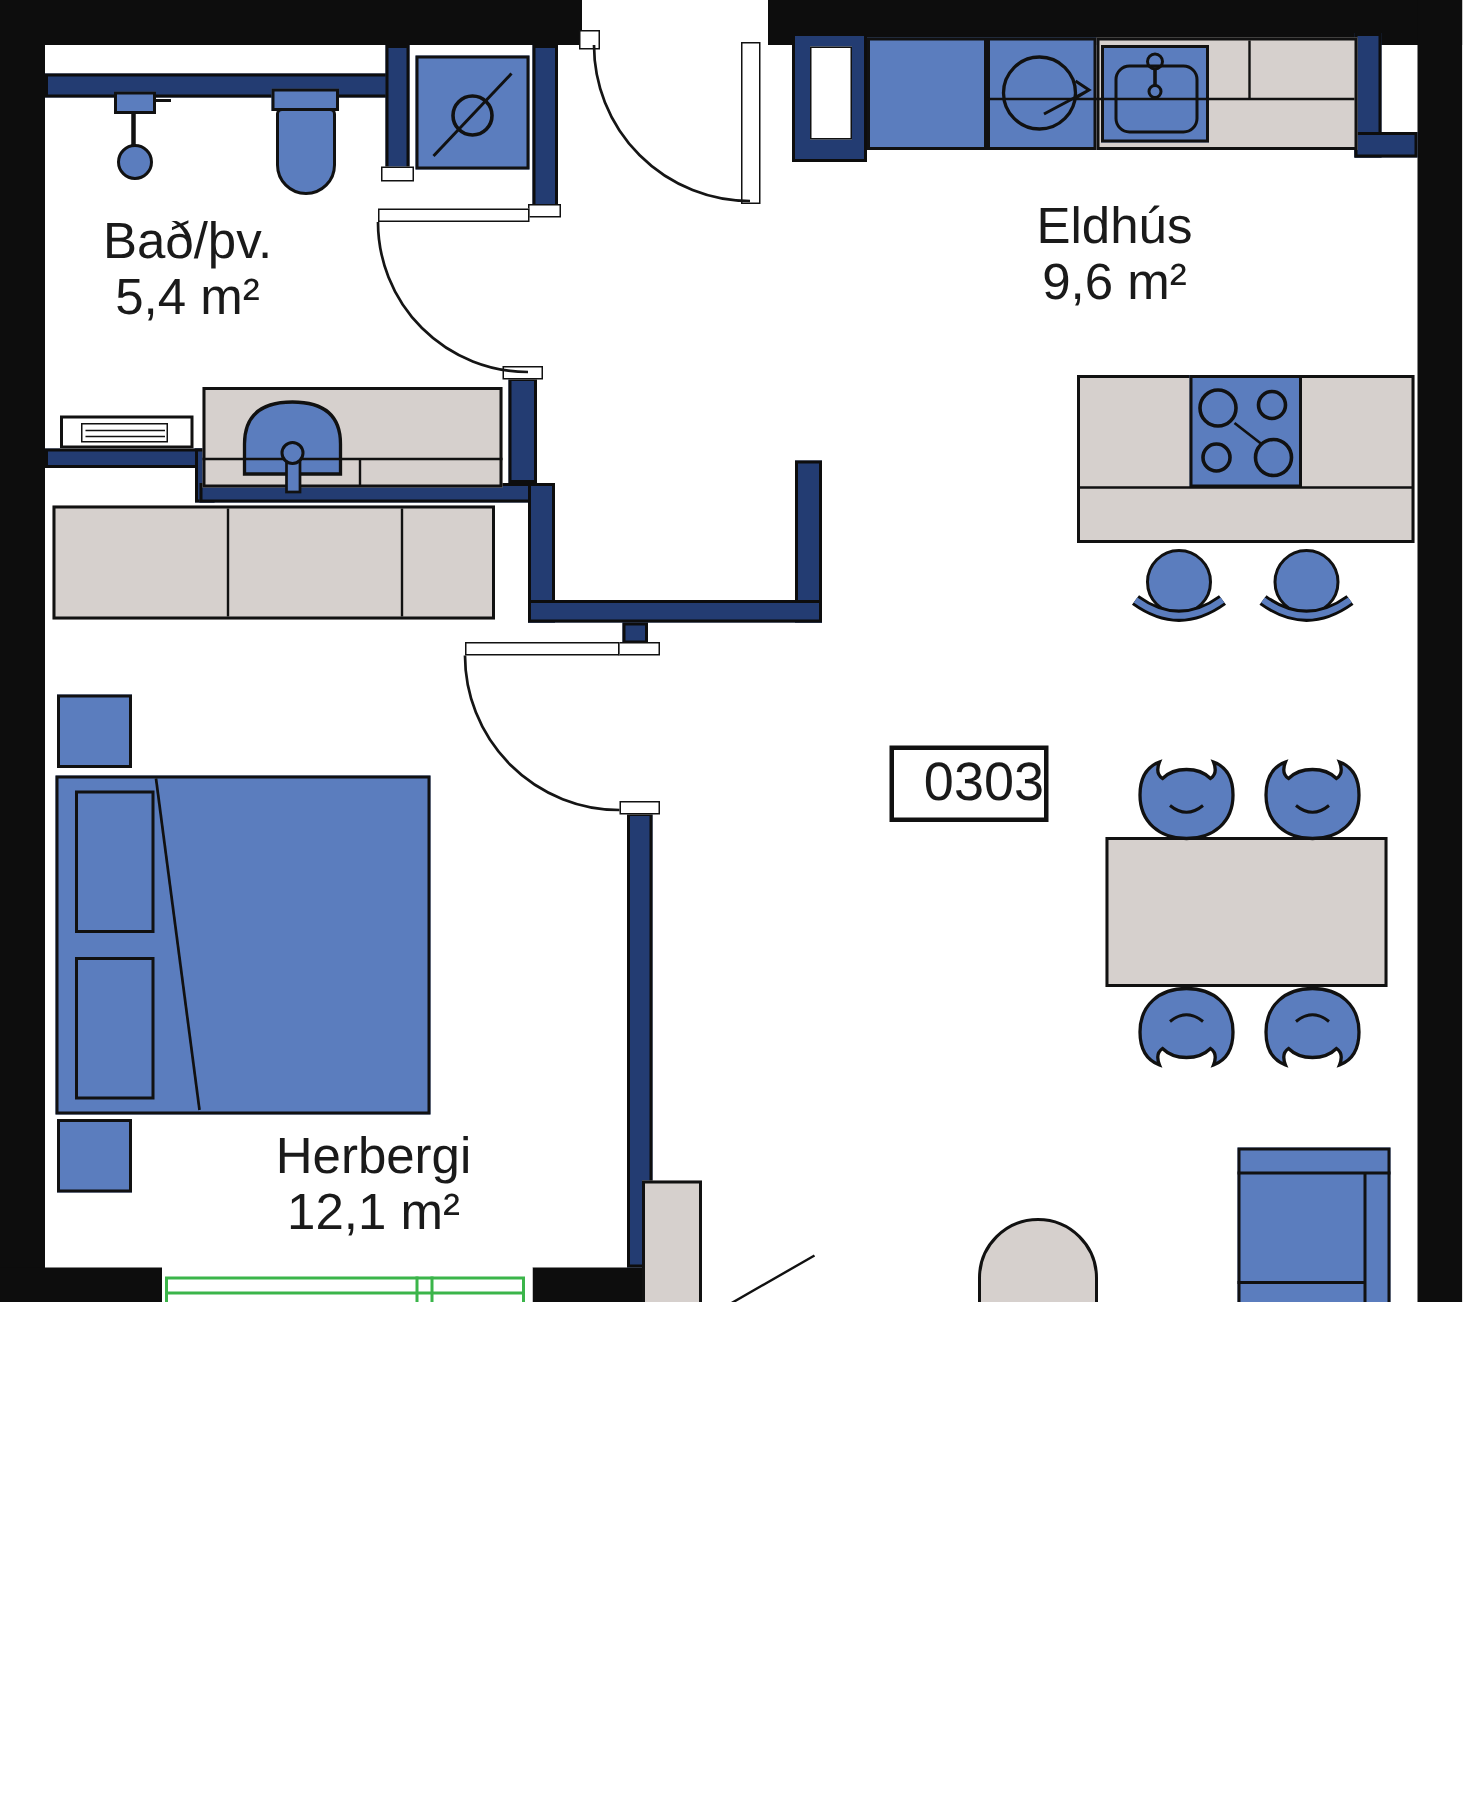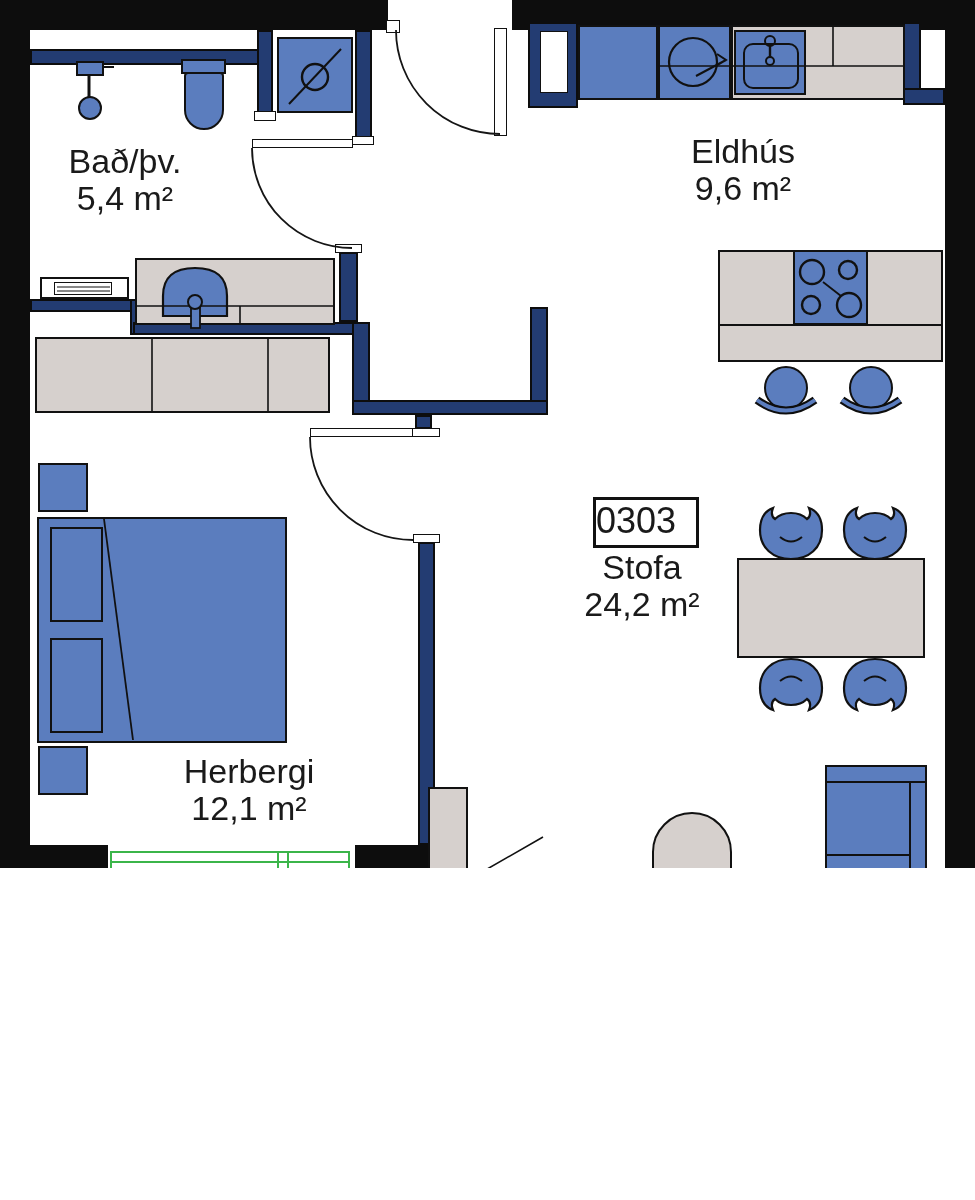--- a/index.html
+++ b/index.html
@@ -12,21 +12,21 @@
   .leaf{position:absolute;box-sizing:border-box;background:#ffffff;border:1.8px solid #111;}
   .fblue{position:absolute;box-sizing:border-box;background:#5b7dbe;border:2px solid #111;}
   .fgray{position:absolute;box-sizing:border-box;background:#d6d0cd;border:2px solid #111;}
   .wband{position:absolute;box-sizing:border-box;background:#ffffff;}
   .grn{position:absolute;box-sizing:border-box;background:#ffffff;border:2.5px solid #3bb54a;}
   .grnline{position:absolute;box-sizing:border-box;background:#3bb54a;}
   .rail{position:absolute;box-sizing:border-box;background:#1a1a1a;height:2px;}
   .rlabel{position:absolute;transform:translateX(-50%);text-align:center;color:#1a1a1a;
           font-size:34px;line-height:37px;white-space:nowrap;}
   .unitbox{position:absolute;background:#fff;border:3px solid #111;color:#1a1a1a;
-           font-size:36px;text-align:left;line-height:42px;}
+           font-size:36px;text-align:right;line-height:42px;}
   #svgo{position:absolute;left:0;top:0;pointer-events:none;}
   .logo-top{position:absolute;color:#8d9093;font-size:18px;font-weight:700;letter-spacing:5.5px;}
   .logo-brand{position:absolute;color:#c0293a;font-size:52px;font-weight:800;letter-spacing:5px;line-height:1;}
 </style>
 </head>
 <body>
 
 <div id="plan">
 
   <div class="wallb" style="left:0;top:0;width:388px;height:30px"></div>
@@ -217,24 +217,20 @@
     <div>Eldhús</div>
     <div>9,6 m²</div>
   </div>
   <div class="rlabel" style="left:249px;top:753px">
     <div>Herbergi</div>
     <div>12,1 m²</div>
   </div>
   <div class="unitbox" style="left:593px;top:497px;width:100px;height:45px">
     <span>0303</span>
   </div>
-  <div class="rlabel" style="left:642px;top:549px">
-    <div>Stofa</div>
-    <div>24,2 m²</div>
-  </div>
 
   <svg class="abs" style="left: 8px;top:1120px" width="90" height="80" viewBox="0 0 90 80">
     <path d="M 8 48 L 42 14 L 76 48" fill="none" stroke="#c0293a" stroke-width="11"></path>
     <rect x="64" y="42" width="12" height="20" fill="#c0293a"></rect>
     <rect x="44" y="54" width="12" height="16" fill="#c0293a"></rect>
     <path d="M 22 48 V 74 H 70 V 62 H 34 V 48 Z" fill="#8d9093"></path>
   </svg>
   <div class="logo-top" style="left:88px;top:1128px">FASTEIGNASALAN</div>
   <div class="logo-brand" style="left:85px;top:1120px">TORG</div>
 

